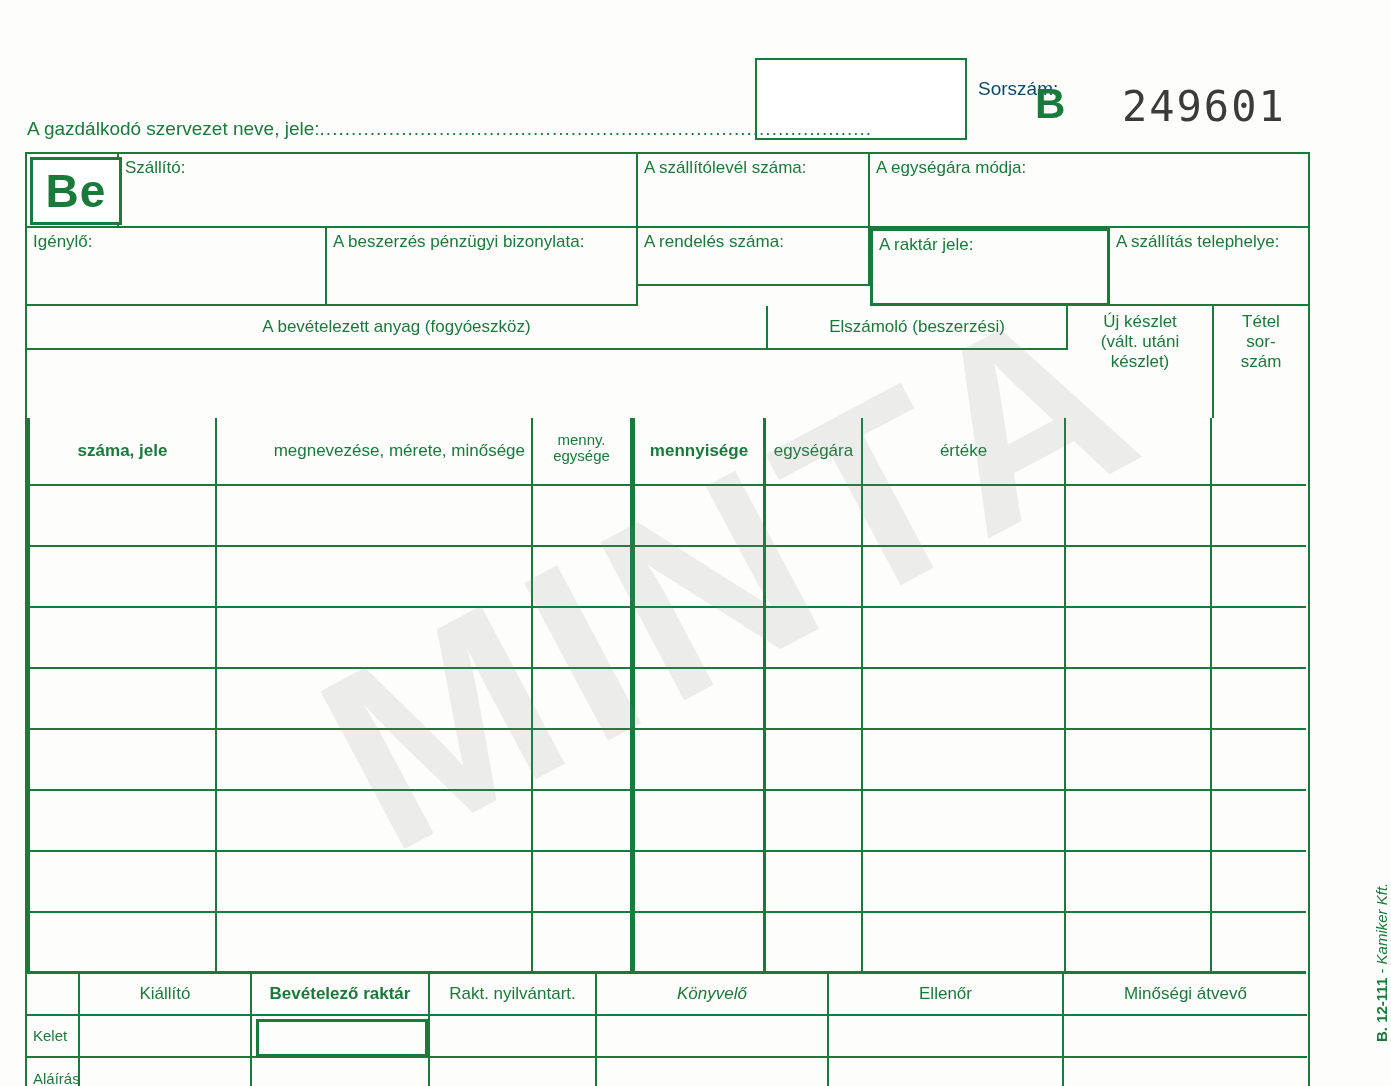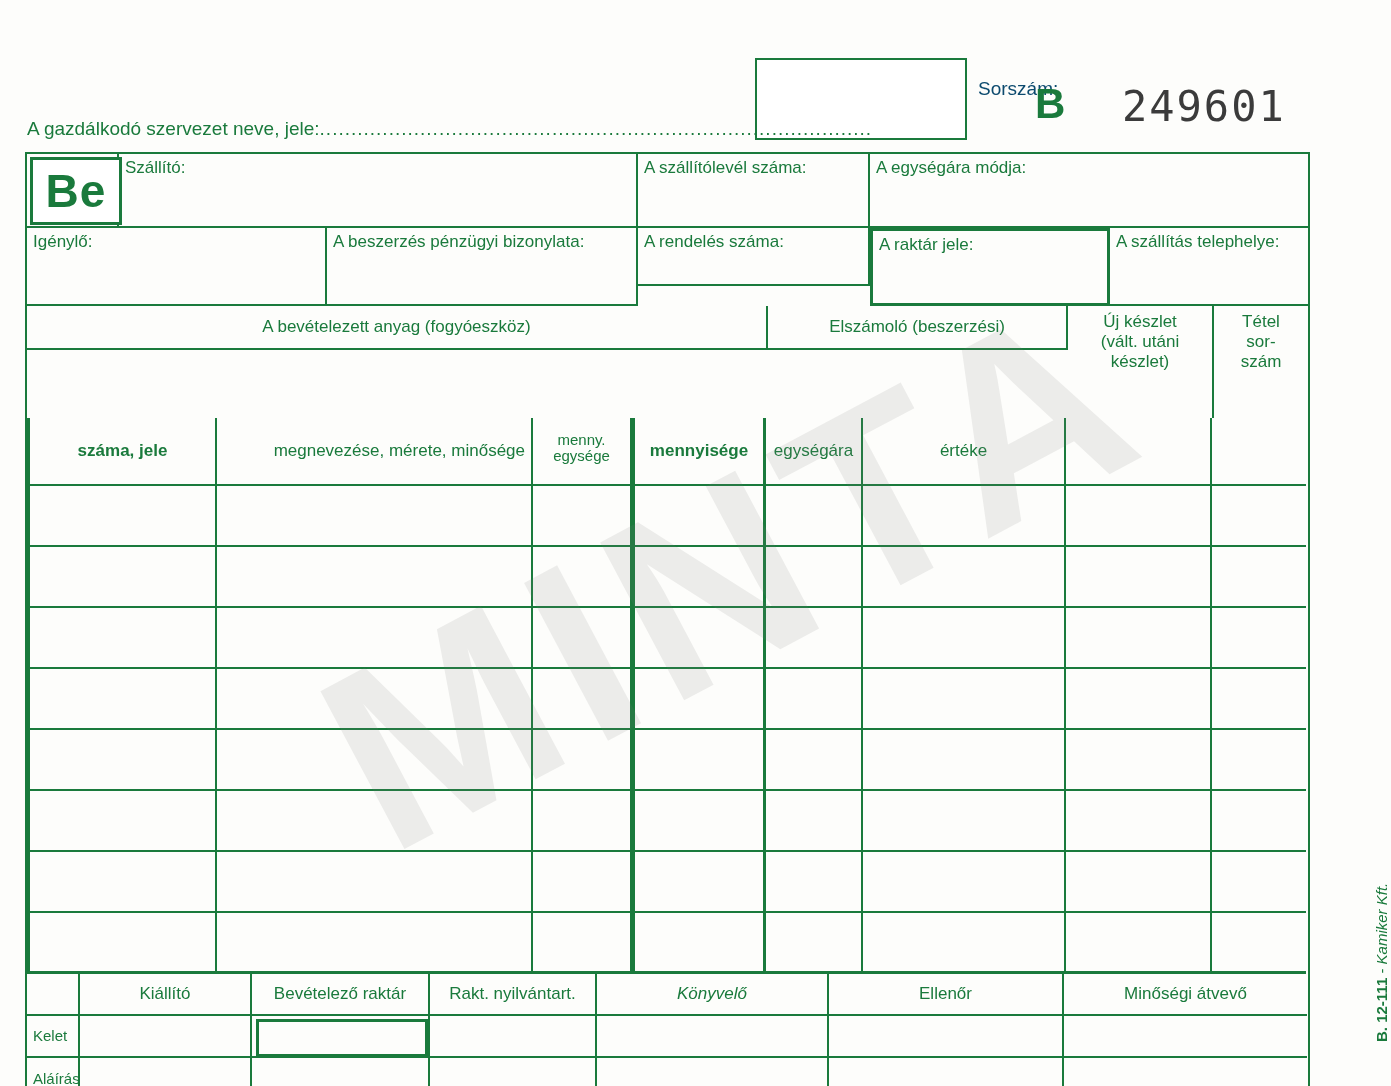--- a/index.html
+++ b/index.html
@@ -355,21 +355,21 @@
           <div class="cell  thick-bottom" style="width: 146px; height: 61px; border-bottom: 3px solid rgb(26, 122, 60);"></div>
           <div class="cell  thick-bottom" style="width: 94px; height: 61px; border-bottom: 3px solid rgb(26, 122, 60);"></div>
         </div>
       </div>
 
     <div class="row">
       <div class="cell" style="width:53px;height:42px;"></div>
       <div class="cell hdr-center v-center h-center" style="width:172px;height:42px;">
         <span>Kiállító</span>
       </div>
-      <div class="cell hdr-center v-center h-center" style="width:178px;height:42px;">
+      <div class="cell hdr-center v-center h-center" style="width:178px;height:42px;font-weight:bold;">
         <span>Bevételező raktár</span>
       </div>
       <div class="cell hdr-center v-center h-center" style="width:167px;height:42px;">
         <span>Rakt. nyilvántart.</span>
       </div>
       <div class="cell hdr-center v-center h-center" style="width:232px;height:42px;font-style:italic;">
         <span>Könyvelő</span>
       </div>
       <div class="cell hdr-center v-center h-center" style="width:235px;height:42px;">
         <span>Ellenőr</span>

